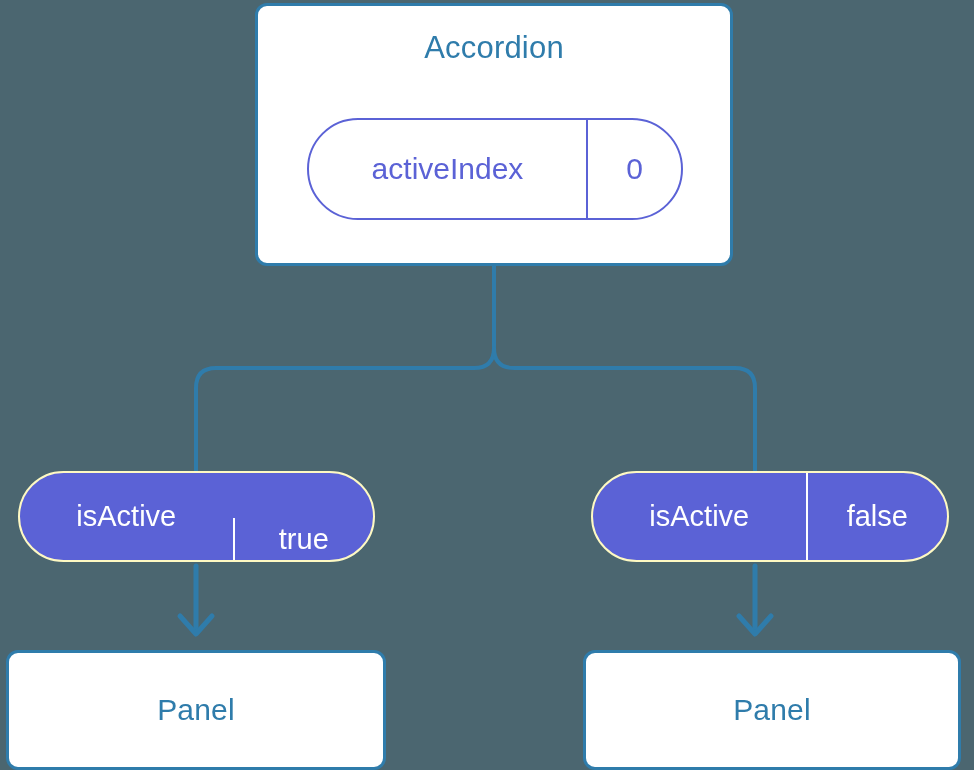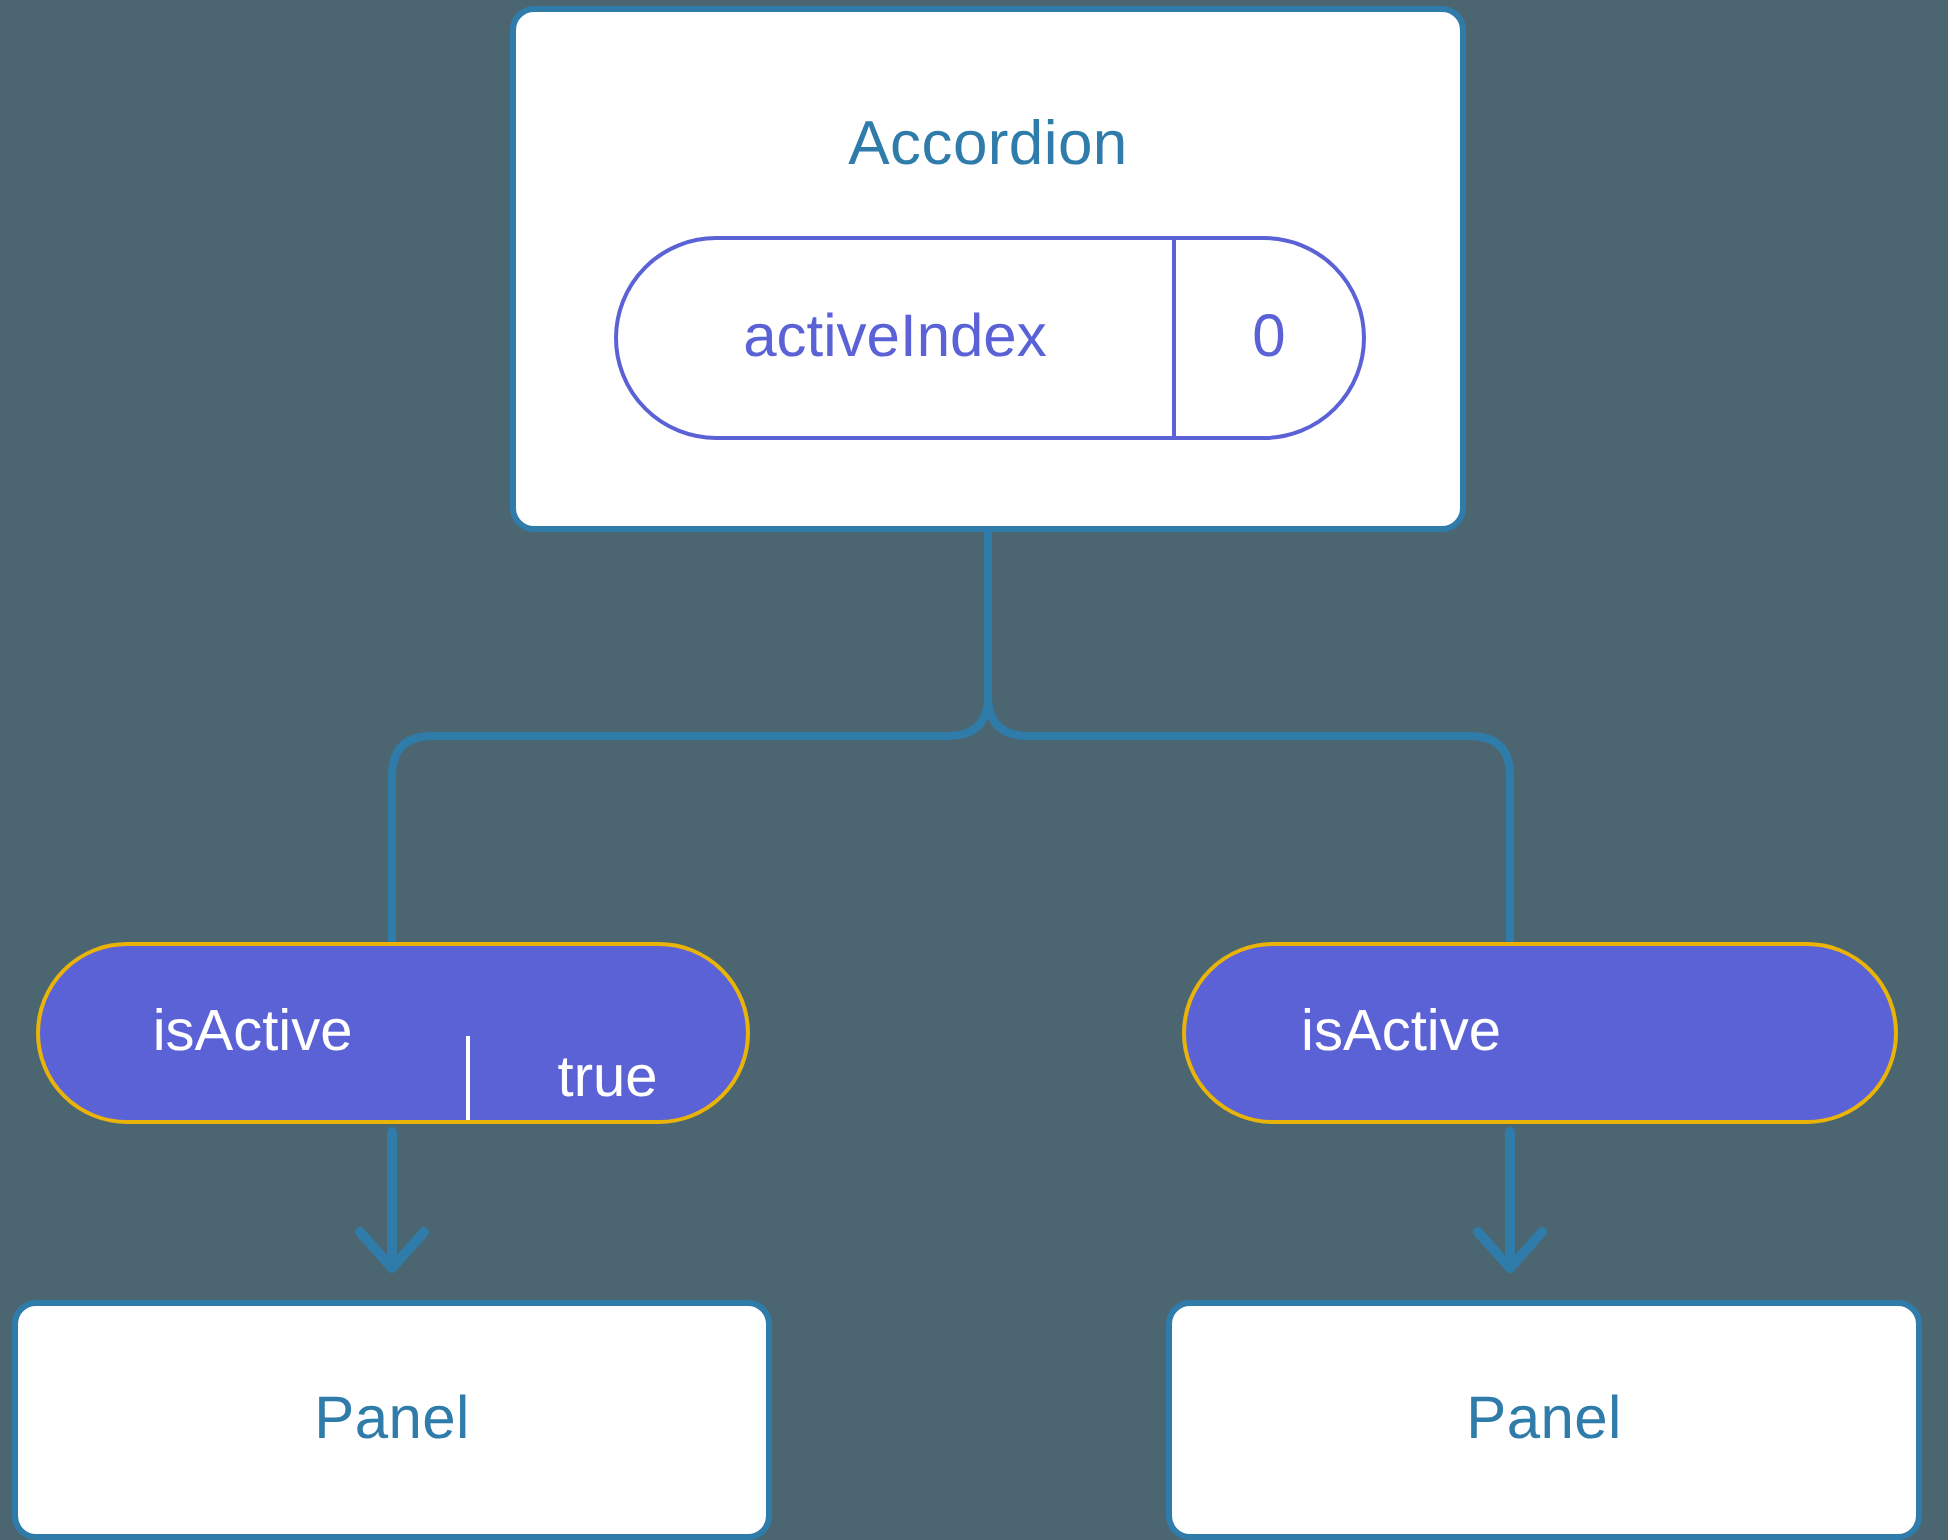--- a/index.html
+++ b/index.html
@@ -48,21 +48,21 @@
     white-space: nowrap;
   }
 
   
   #accordion-box {
     left: 255px;
     top: 3px;
     width: 478px;
     height: 263px;
     justify-content: flex-start;
-    padding-top: 48px;
+    padding-top: 24px;
   }
   #accordion-box .component-title {
     font-size: 31px;
     line-height: 36px;
   }
 
   
   .pill {
     position: absolute;
     box-sizing: border-box;
@@ -88,21 +88,21 @@
   .pill.outlined .pill-key,
   .pill.outlined .pill-val {
     color: #5b62d6;
   }
   .pill.outlined .pill-val {
     border-left: 2px solid #5b62d6;
   }
 
   
   .pill.filled {
-    border: 2px solid #eab308;
+    border: 2px solid #fef9c3;
     background: #5b62d6;
   }
   .pill.filled .pill-key,
   .pill.filled .pill-val {
     color: #ffffff;
   }
   .pill.filled .pill-val {
     border-left: 2px solid #ffffff;
   }
 
@@ -202,19 +202,20 @@
     <div class="pill-key">isActive</div>
     <div class="pill-val">true</div>
   </div>
 
   <div class="component-box" id="left-panel-box">
     <div class="component-title">Panel</div>
   </div>
 
   <div class="pill filled" id="right-state-pill">
     <div class="pill-key">isActive</div>
+    <div class="pill-val">false</div>
   </div>
 
   <div class="component-box" id="right-panel-box">
     <div class="component-title">Panel</div>
   </div>
 
 </div>
 
 </body></html>

